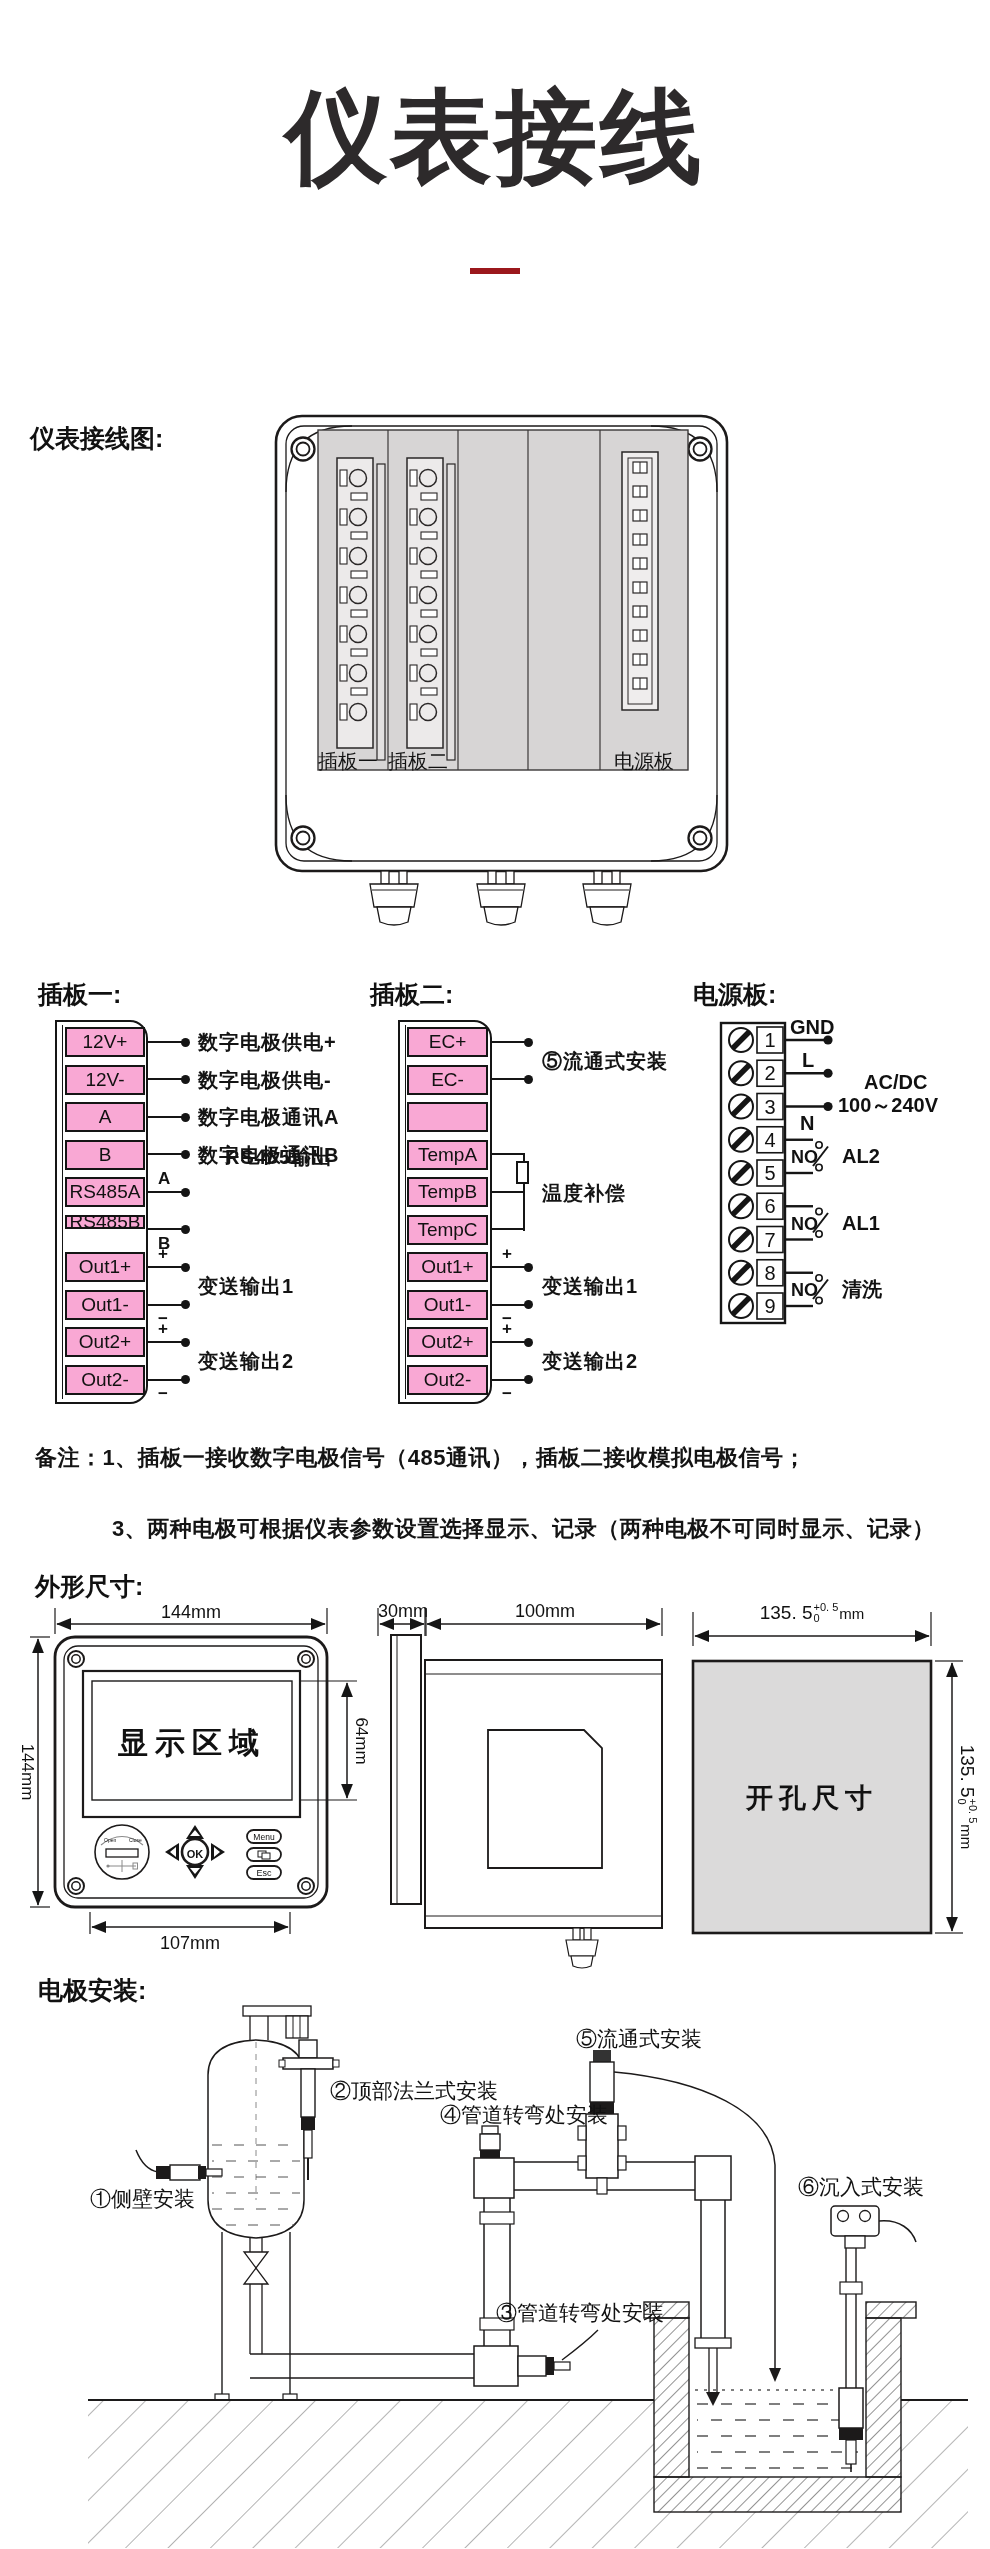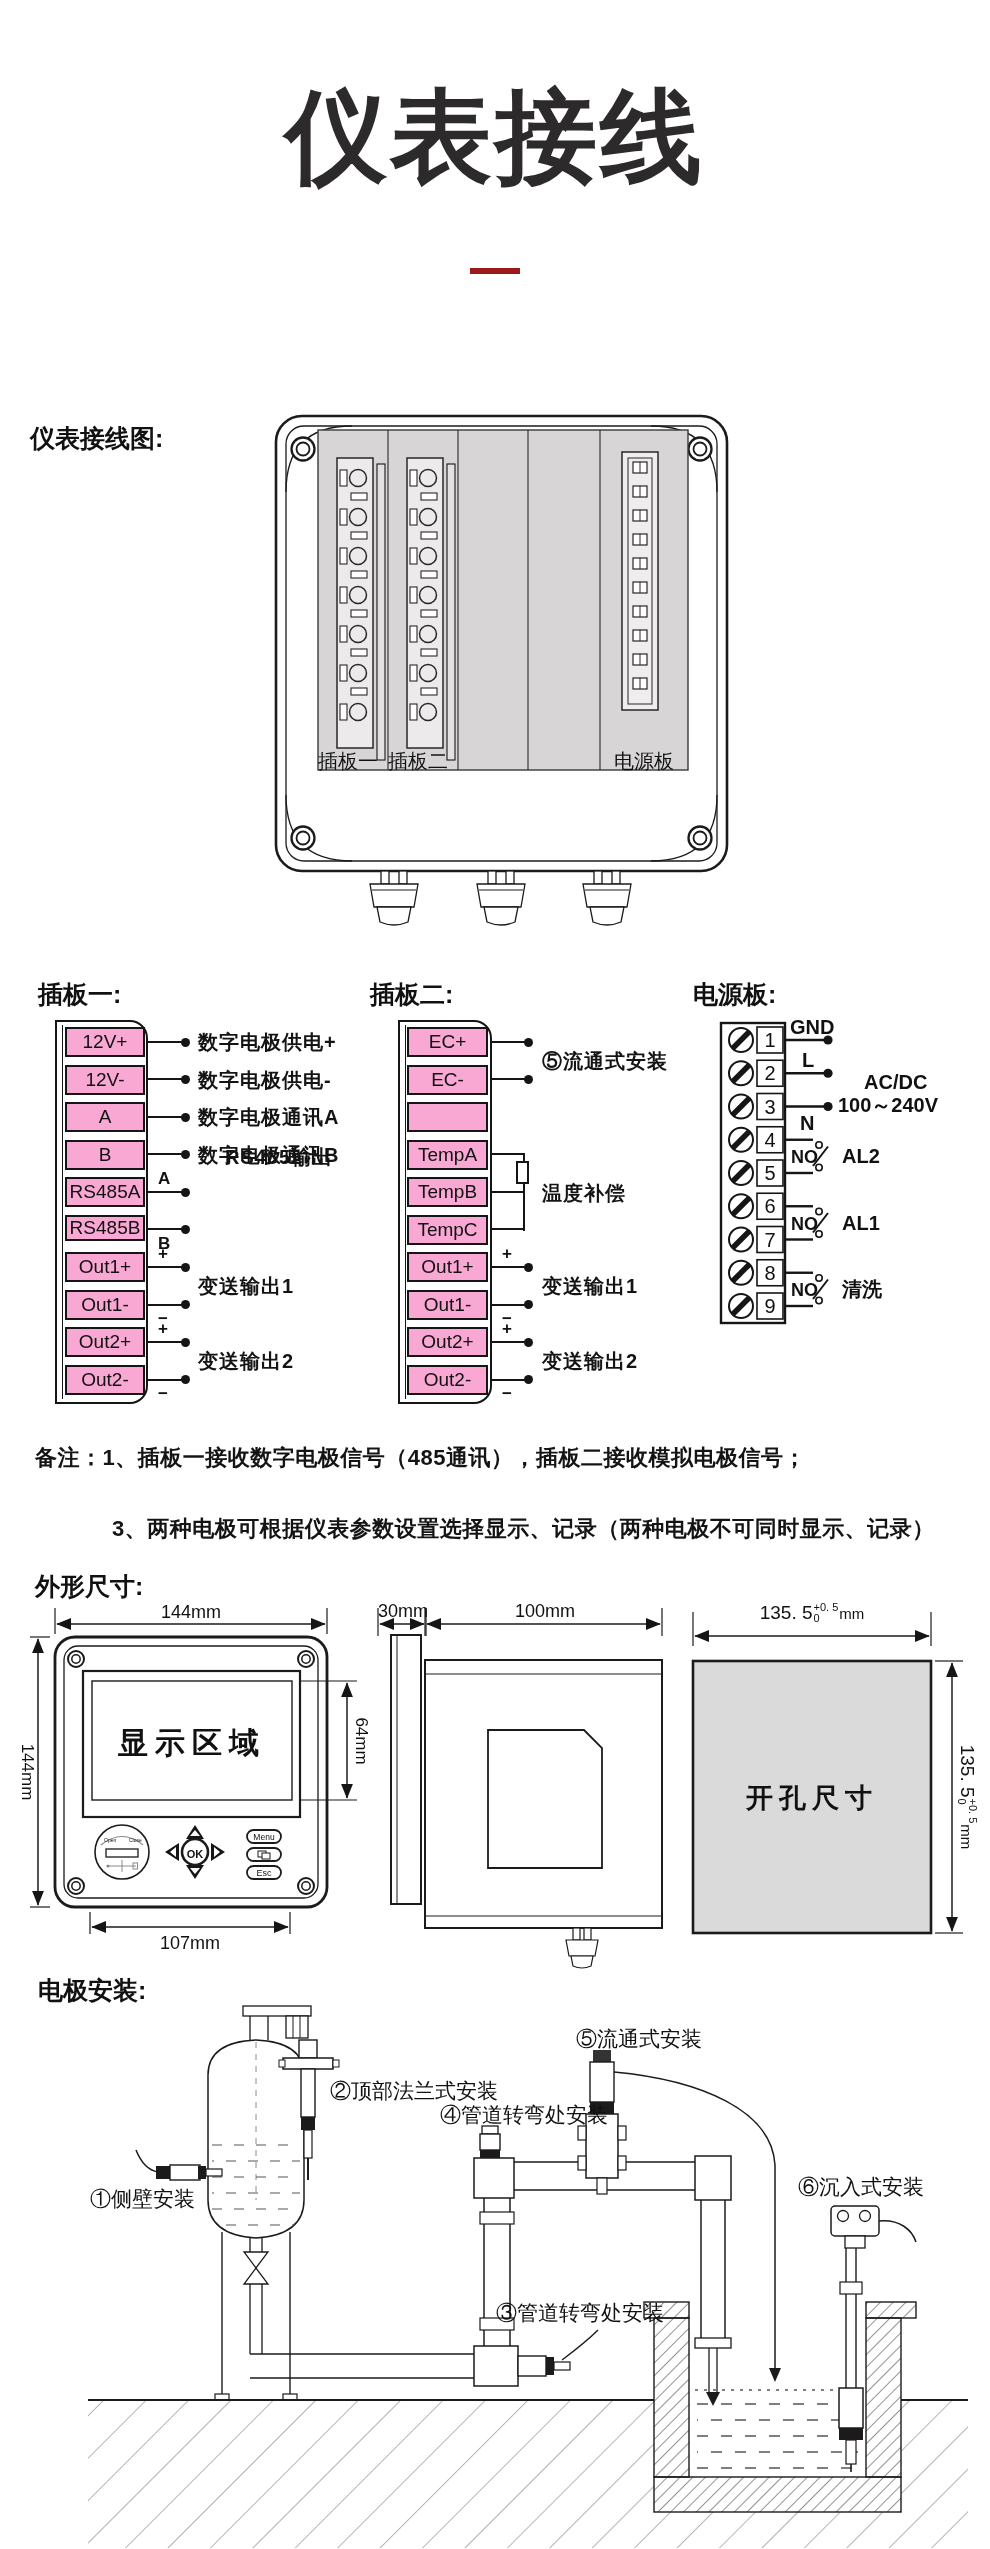--- a/index.html
+++ b/index.html
@@ -188,21 +188,21 @@
       <div class="tcell" style="left: 65px; top: 1102.1px; width: 80px; height: 30px;">A</div>
       <div class="wire" style="left: 148px; top: 1115.8px; width: 37px;"></div>
       <div class="wdot" style="left: 180.5px; top: 1112.6px;"></div>
       <div class="tcell" style="left: 65px; top: 1139.65px; width: 80px; height: 30px;">B</div>
       <div class="wire" style="left: 148px; top: 1153.35px; width: 37px;"></div>
       <div class="wdot" style="left: 180.5px; top: 1150.15px;"></div>
       <div class="tcell" style="left: 65px; top: 1177.2px; width: 80px; height: 30px;">RS485A</div>
       <div class="wire" style="left: 148px; top: 1190.9px; width: 37px;"></div>
       <div class="wdot" style="left: 180.5px; top: 1187.7px;"></div>
       <div class="wmark" style="left: 158px; top: 1169.2px;">A</div>
-      <div class="tcell" style="left: 65px; top: 1214.75px; width: 80px; height: 26px;">RS485B</div>
+      <div class="tcell" style="left: 65px; top: 1214.75px; width: 80px; height: 14px;">RS485B</div>
       <div class="wire" style="left: 148px; top: 1228.45px; width: 37px;"></div>
       <div class="wdot" style="left: 180.5px; top: 1225.25px;"></div>
       <div class="wmark" style="left: 158px; top: 1233.75px;">B</div>
       <div class="tcell" style="left: 65px; top: 1252.3px; width: 80px; height: 30px;">Out1+</div>
       <div class="wire" style="left: 148px; top: 1266px; width: 37px;"></div>
       <div class="wdot" style="left: 180.5px; top: 1262.8px;"></div>
       <div class="wmark" style="left: 158px; top: 1244.3px;">+</div>
       <div class="tcell" style="left: 65px; top: 1289.85px; width: 80px; height: 30px;">Out1-</div>
       <div class="wire" style="left: 148px; top: 1303.55px; width: 37px;"></div>
       <div class="wdot" style="left: 180.5px; top: 1300.35px;"></div>

